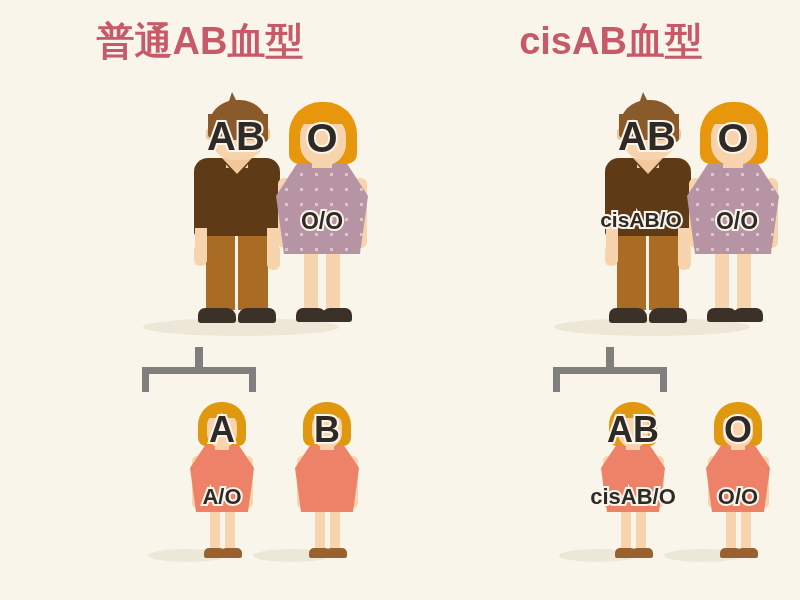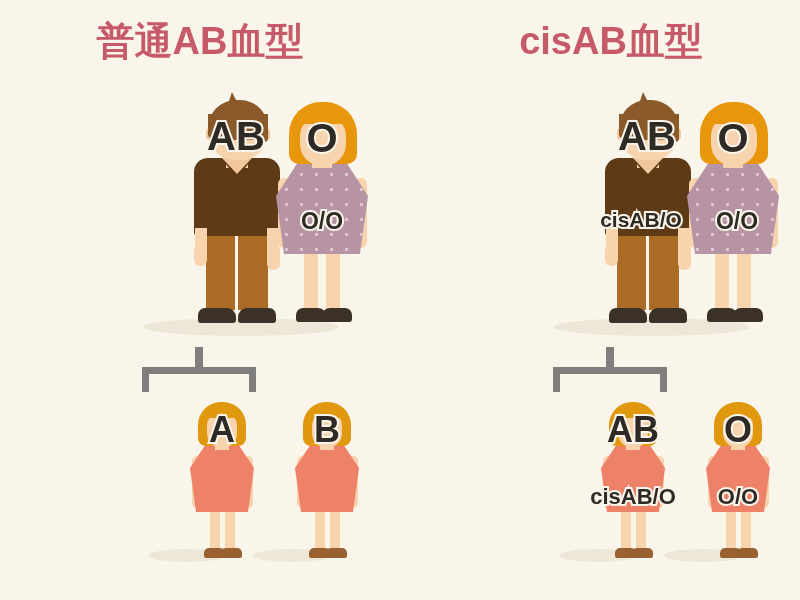--- a/index.html
+++ b/index.html
@@ -196,20 +196,21 @@
         <div class="piece skin" style="left:4px;top:56px;width:10px;height:52px;border-radius:5px;"></div>
         <div class="piece skin" style="left:55px;top:56px;width:10px;height:52px;border-radius:5px;"></div>
         <div class="piece dress-c" style="left:2px;top:44px;width:64px;height:68px;
                     clip-path:polygon(16px 0, 48px 0, 64px 24px, 58px 68px, 6px 68px, 0 24px);"></div>
         <div class="piece skin" style="left:27px;top:38px;width:14px;height:12px;"></div>
         <div class="piece skin" style="left:16px;top:6px;width:36px;height:40px;border-radius:17px 17px 16px 16px;"></div>
         <div class="piece hair-c" style="left:10px;top:2px;width:48px;height:44px;border-radius:23px 23px 8px 8px;"></div>
         <div class="piece skin" style="left:19px;top:12px;width:30px;height:36px;border-radius:14px 14px 15px 15px;"></div>
         <div class="piece hair-c" style="left:17px;top:8px;width:34px;height:10px;border-radius:12px 12px 5px 5px;"></div>
         <div class="blood-label child" style="left:-16px;top:12px;width:100px;">A</div>
+        <div class="geno-label child" style="left:-26px;top:86px;width:120px;">A/O</div>
       </div>
 
       <div class="figure" style="left:223px;top:400px;width:68px;height:160px;">
         <div class="piece skin" style="left:22px;top:108px;width:10px;height:44px;"></div>
         <div class="piece skin" style="left:37px;top:108px;width:10px;height:44px;"></div>
         <div class="piece shoe-c" style="left:16px;top:148px;width:22px;height:10px;border-radius:5px 6px 2px 2px;"></div>
         <div class="piece shoe-c" style="left:32px;top:148px;width:22px;height:10px;border-radius:6px 5px 2px 2px;"></div>
         <div class="piece skin" style="left:4px;top:56px;width:10px;height:52px;border-radius:5px;"></div>
         <div class="piece skin" style="left:55px;top:56px;width:10px;height:52px;border-radius:5px;"></div>
         <div class="piece dress-c" style="left:2px;top:44px;width:64px;height:68px;

